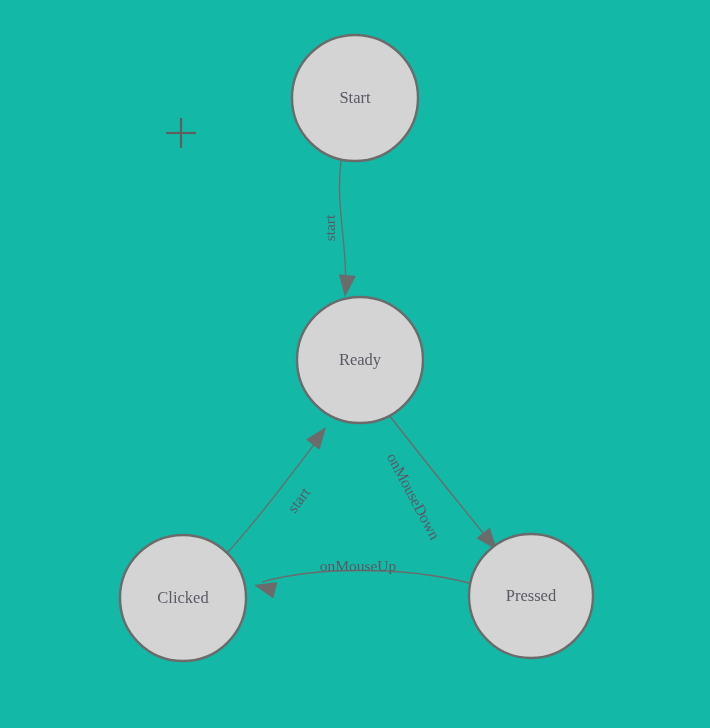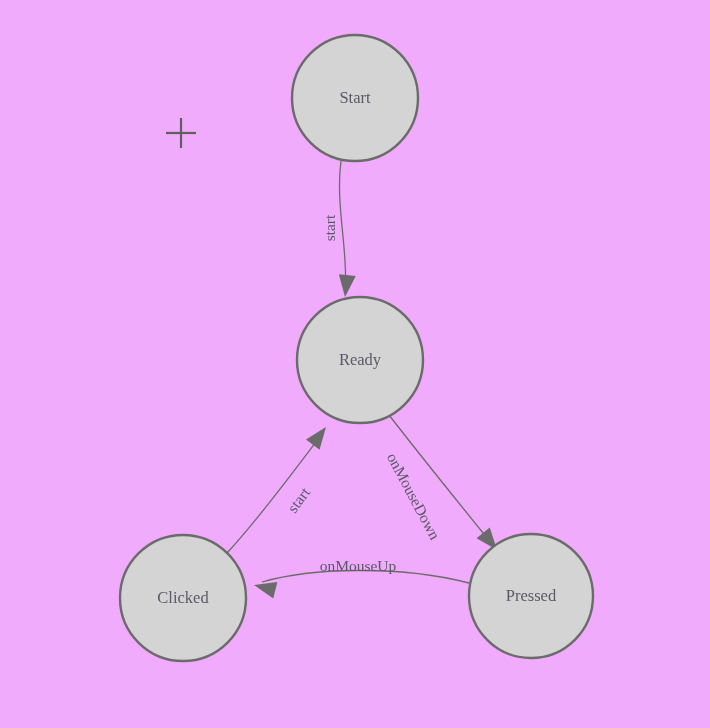--- a/index.html
+++ b/index.html
@@ -11,21 +11,21 @@
   body {
     width: 710px;
     height: 728px;
     font-family: "Liberation Serif", "DejaVu Serif", serif;
     overflow: hidden;
   }
   #canvas-root {
     position: relative;
     width: 710px;
     height: 728px;
-    background: #f0abfc;
+    background: #14b8a6;
   }
   svg#diagram {
     position: absolute;
     top: 0;
     left: 0;
     width: 710px;
     height: 728px;
     display: block;
   }
   .node-circle {

